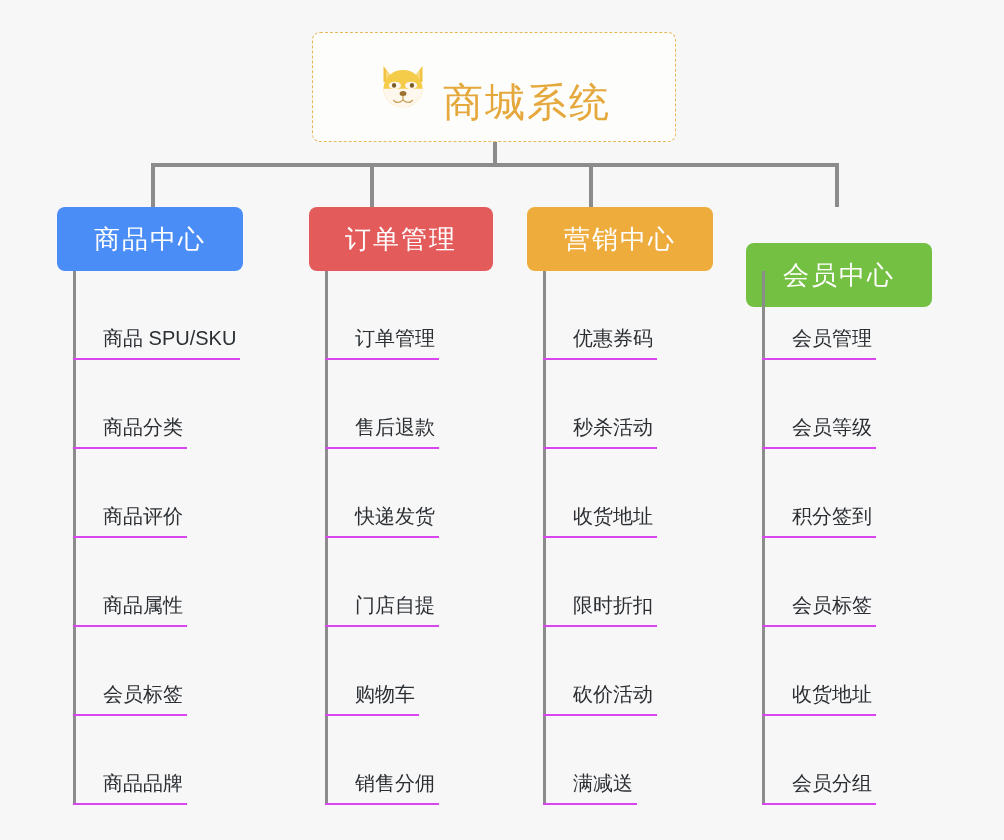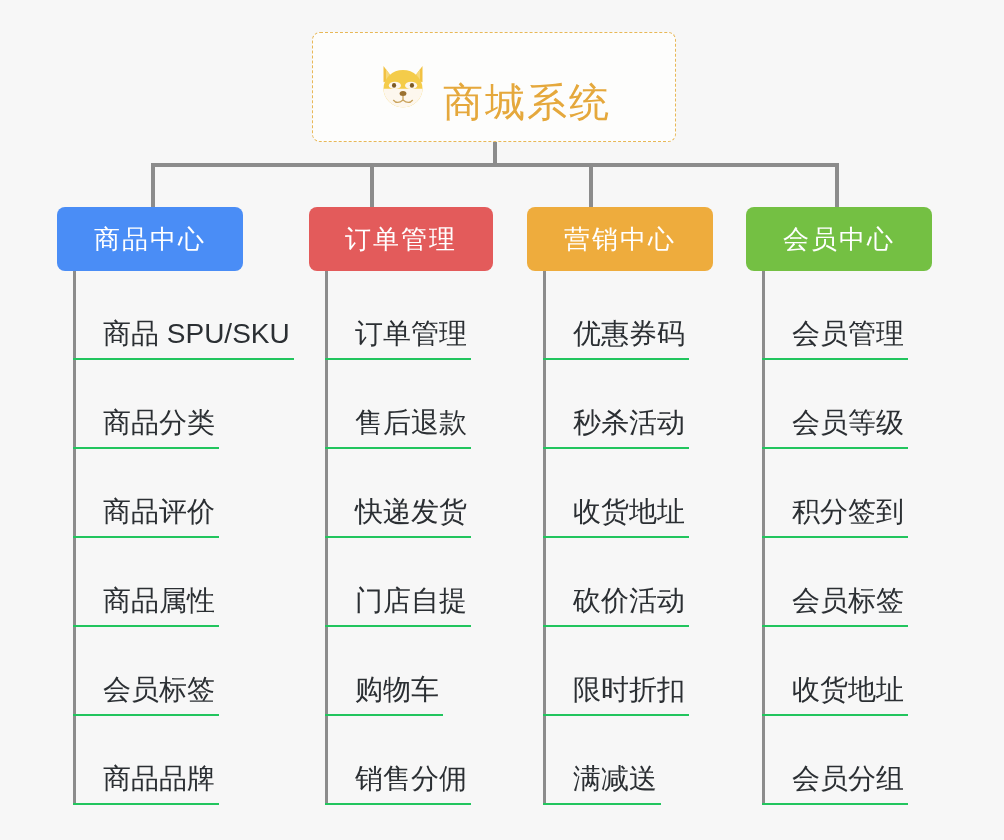--- a/index.html
+++ b/index.html
@@ -107,26 +107,26 @@
     top: 271px;
   }
   .leaf {
     height: 89px;
     position: relative;
     display: flex;
     align-items: flex-end;
     box-sizing: border-box;
   }
   .leaf-label {
-    font-size: 28px;
+    font-size: 20px;
     color: #2b2f33;
     line-height: 1;
     white-space: nowrap;
     padding: 0 4px 10px 30px;
-    border-bottom: 2px solid #22c55e;
+    border-bottom: 2px solid #d946ef;
     display: inline-block;
     margin-top: 20px;
   }
 </style>
 </head>
 <body style="background: rgb(247, 247, 247);">
 
 <div id="mindmap">
 
   <div class="root-node">
@@ -220,30 +220,30 @@
       <div class="leaf">
         <span class="leaf-label">优惠券码</span>
       </div>
       <div class="leaf">
         <span class="leaf-label">秒杀活动</span>
       </div>
       <div class="leaf">
         <span class="leaf-label">收货地址</span>
       </div>
       <div class="leaf">
+        <span class="leaf-label">限时折扣</span>
+      </div>
+      <div class="leaf">
         <span class="leaf-label">砍价活动</span>
       </div>
       <div class="leaf">
-        <span class="leaf-label">限时折扣</span>
-      </div>
-      <div class="leaf">
         <span class="leaf-label">满减送</span>
       </div>
     </div>
-    <div class="column" style="left: 746px; width: 186px;">
+    <div class="column" style="left: 746px; width: 186px; margin-top: 36px;">
       <div class="cat-box" style="background: rgb(116, 192, 67);">
         <span>会员中心</span>
       </div>
     </div>
     <div class="spine" style="left: 762px; height: 534px;"></div>
     <div class="leaves" style="left: 762px;">
       <div class="leaf">
         <span class="leaf-label">会员管理</span>
       </div>
       <div class="leaf">

